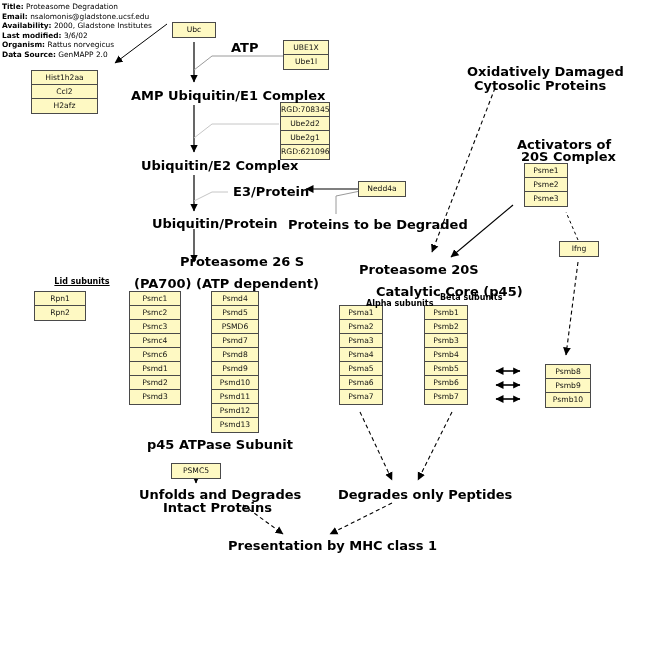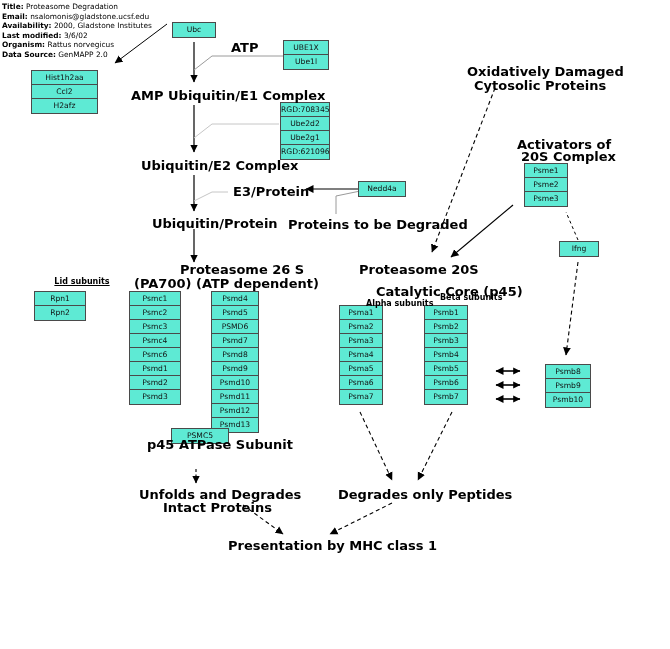--- a/index.html
+++ b/index.html
@@ -17,21 +17,21 @@
   
   .meta{position:absolute;left:2px;top:2px;width:190px;}
   .meta-row{font-size:7.4px;line-height:9.5px;white-space:nowrap;overflow:hidden;}
   .meta-key{font-weight:bold;}
   .meta-val{font-weight:normal;}
 
   
   .genestack{position:absolute;border:1px solid #4a4a4a;background:#ffffff;box-sizing:border-box;}
   .gene{
     border-bottom:1px solid #4a4a4a;
-    background:#5eead4;
+    background:#fef9c3;
     font-size:7.6px;
     line-height:14px;
     height:14px;
     text-align:center;
     color:#111;
     box-sizing:border-box;
     overflow:hidden;
     white-space:nowrap;
   }
   .gene:last-child{border-bottom:none;}
@@ -258,34 +258,34 @@
   <div class="genestack" style="left:559px;top:241px;width:40px;">
     <div class="gene single">Ifng</div>
   </div>
 
   <div class="genestack" style="left:545px;top:364px;width:46px;">
     <div class="gene">Psmb8</div>
     <div class="gene">Psmb9</div>
     <div class="gene">Psmb10</div>
   </div>
 
-  <div class="genestack" style="left:171px;top:428px;width:58px;">
+  <div class="genestack" style="left:171px;top:463px;width:50px;">
     <div class="gene single">PSMC5</div>
   </div>
 
   <div class="lbl" style="left:231px;top:40px;">ATP</div>
   <div class="lbl" style="left:131px;top:88px;">AMP Ubiquitin/E1 Complex</div>
   <div class="lbl" style="left:141px;top:158px;">Ubiquitin/E2 Complex</div>
   <div class="lbl" style="left:233px;top:184px;">E3/Protein</div>
   <div class="lbl" style="left:152px;top:216px;">Ubiquitin/Protein</div>
   <div class="lbl" style="left:288px;top:217px;">Proteins to be Degraded</div>
 
   <div class="hdr hdr-u" style="left:25px;top:277px;width:62px;">Lid subunits</div>
 
-  <div class="lbl" style="left:155px;top:262px;padding-left:25px;">Proteasome 26 S</div>
+  <div class="lbl" style="left:155px;top:254px;padding-left:25px;">Proteasome 26 S</div>
   <div class="lbl" style="left:134px;top:276px;">(PA700) (ATP dependent)</div>
 
   <div class="lbl" style="left:359px;top:262px;">Proteasome 20S</div>
   <div class="lbl" style="left:351px;top:284px;padding-left:25px;">Catalytic Core (p45)</div>
 
   <div class="hdr" style="left:330px;top:299px;width:62px;margin-left:36px;">Alpha subunits</div>
   <div class="hdr" style="left:416px;top:293px;width:60px;margin-left:24px;">Beta subunits</div>
 
   <div class="lbl" style="left:467px;top:64px;">Oxidatively Damaged</div>
   <div class="lbl" style="left:474px;top:78px;">Cytosolic Proteins</div>

